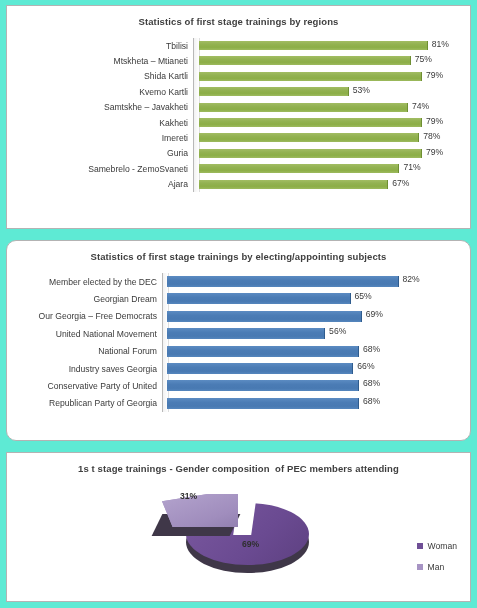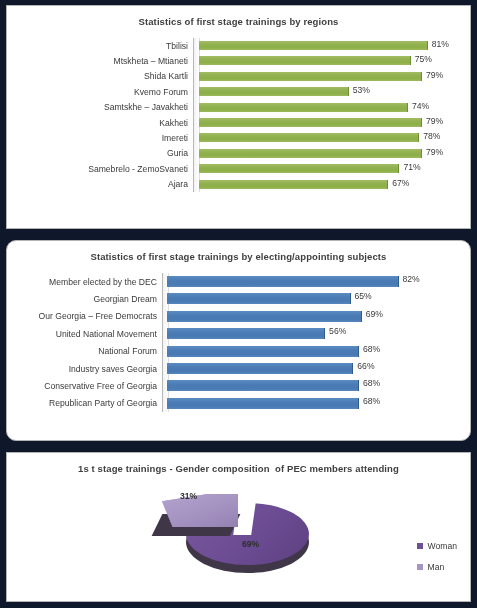--- a/index.html
+++ b/index.html
@@ -11,21 +11,21 @@
     width: 477px;
     height: 608px;
     font-family: "Liberation Sans", sans-serif;
     color: #3a3a3a;
     overflow: hidden;
   }
   .page {
     position: relative;
     width: 477px;
     height: 608px;
-    background: #0f172a;
+    background: #5eead4;
   }
 
   
   .panel {
     position: absolute;
     background: #ffffff;
     border: 1px solid #b3b3b3;
     box-shadow: inset 0 0 0 1px #ffffff;
     box-sizing: border-box;
   }
@@ -236,21 +236,21 @@
           </div>
         </div>
         <div class="bar-row">
           <div class="bar-label">Shida Kartli</div>
           <div class="bar-track">
             <div class="bar-fill" style="width: 223.059px;"></div>
             <div class="bar-value" style="left: 227.059px;">79%</div>
           </div>
         </div>
         <div class="bar-row">
-          <div class="bar-label">Kvemo Forum</div>
+          <div class="bar-label">Kvemo Kartli</div>
           <div class="bar-track">
             <div class="bar-fill" style="width: 149.647px;"></div>
             <div class="bar-value" style="left: 153.647px;">53%</div>
           </div>
         </div>
         <div class="bar-row">
           <div class="bar-label">Samtskhe – Javakheti</div>
           <div class="bar-track">
             <div class="bar-fill" style="width: 208.941px;"></div>
             <div class="bar-value" style="left: 212.941px;">74%</div>
@@ -334,21 +334,21 @@
           </div>
         </div>
         <div class="bar-row">
           <div class="bar-label">Industry saves Georgia</div>
           <div class="bar-track">
             <div class="bar-fill" style="width: 186.353px;"></div>
             <div class="bar-value" style="left: 190.353px;">66%</div>
           </div>
         </div>
         <div class="bar-row">
-          <div class="bar-label">Conservative Free of Georgia</div>
+          <div class="bar-label">Conservative Party of United</div>
           <div class="bar-track">
             <div class="bar-fill" style="width: 192px;"></div>
             <div class="bar-value" style="left: 196px;">68%</div>
           </div>
         </div>
         <div class="bar-row">
           <div class="bar-label">Republican Party of Georgia</div>
           <div class="bar-track">
             <div class="bar-fill" style="width: 192px;"></div>
             <div class="bar-value" style="left: 196px;">68%</div>

